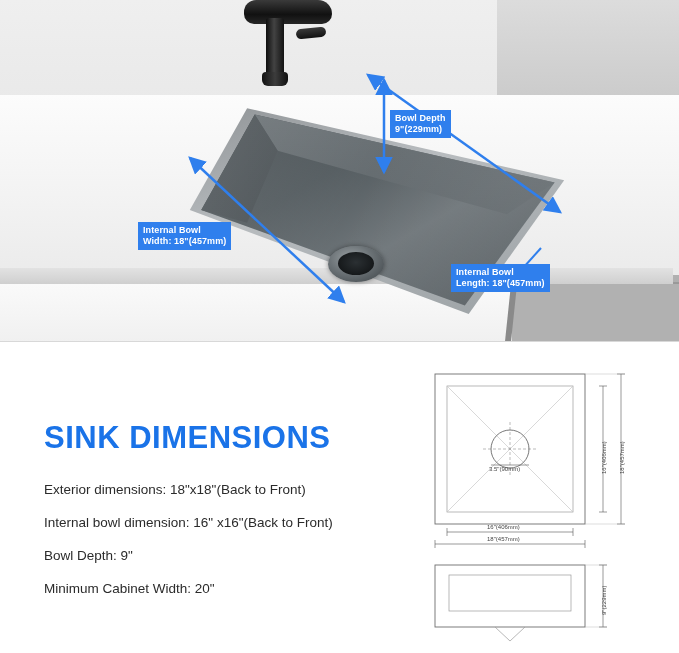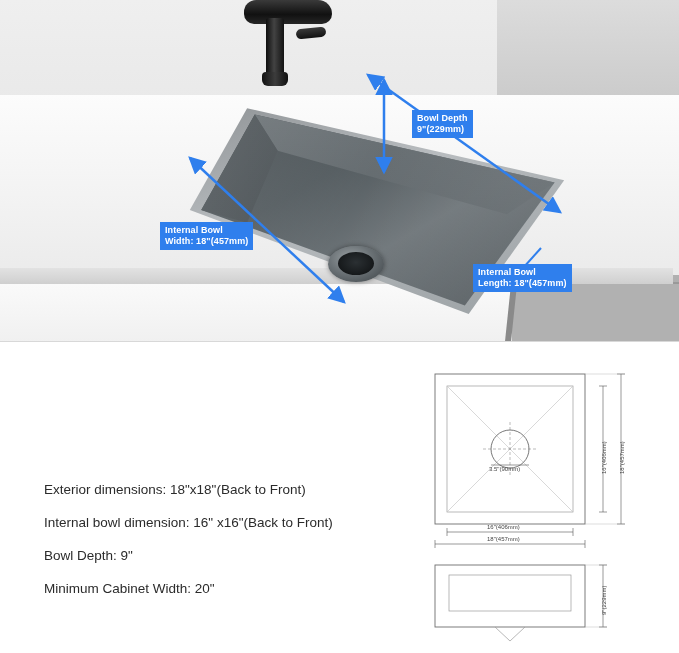--- a/index.html
+++ b/index.html
@@ -162,21 +162,20 @@
   .ann-label {
     position: absolute;
     background: #2f7fed;
     color: #fff;
     font-size: 9px;
     font-weight: bold;
     line-height: 11px;
     padding: 3px 5px;
     white-space: nowrap;
     letter-spacing: .1px;
-    margin-left: 22px;
   }
   #label-depth { left: 390px; top: 110px; }
   #label-width { left: 138px; top: 222px; }
   #label-length { left: 451px; top: 264px; }
 
   .divider-line {
     position: absolute;
     left: 0; top: 341px; width: 679px; height: 1px;
     background: #d8d8d8;
   }
@@ -290,20 +289,21 @@
   <div class="ann-label" id="label-length">
     <span>Internal Bowl</span><br>
     <span>Length: 18"(457mm)</span>
   </div>
 </div>
 
 <div class="divider-line"></div>
 
 <div id="spec-panel">
 
+  <div id="spec-title">SINK DIMENSIONS</div>
 
   <div class="spec-list">
     <div class="spec-item">Exterior dimensions: 18"x18"(Back to Front)</div>
     <div class="spec-item">Internal bowl dimension: 16" x16"(Back to Front)</div>
     <div class="spec-item">Bowl Depth: 9"</div>
     <div class="spec-item">Minimum Cabinet Width: 20"</div>
   </div>
 
   <div id="tech-top">
     <svg width="230" height="190" viewBox="0 0 230 190">

